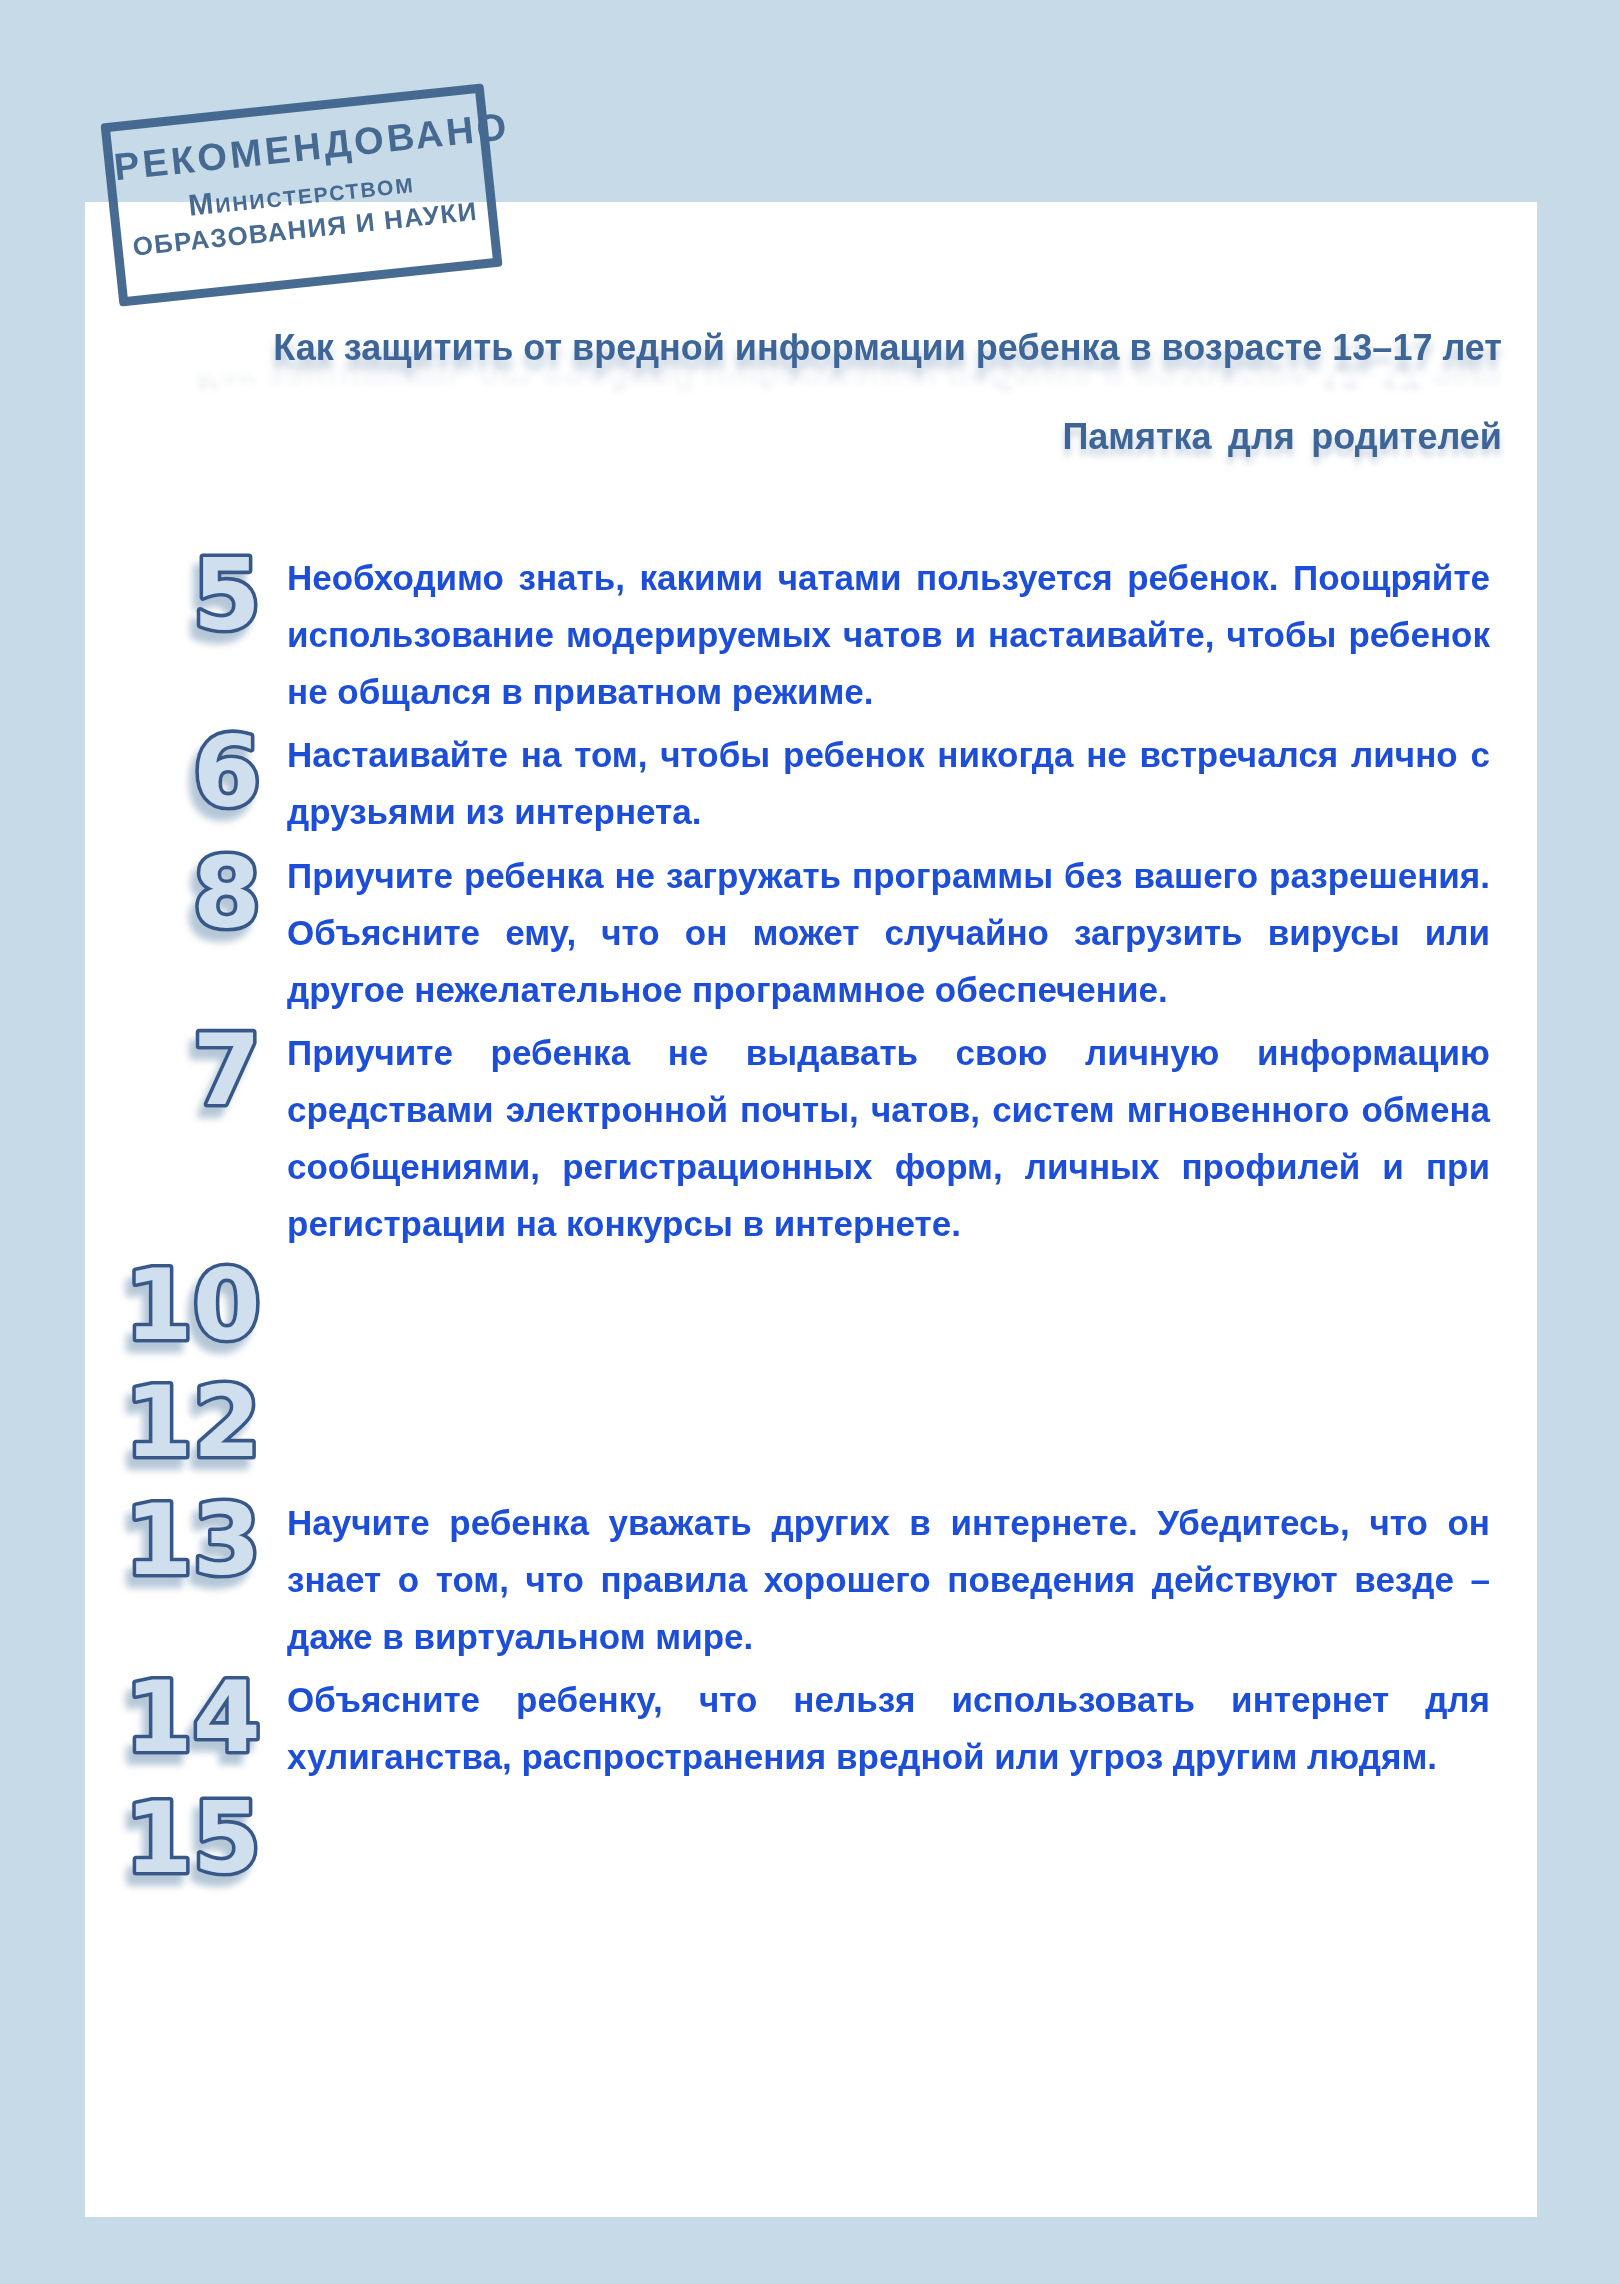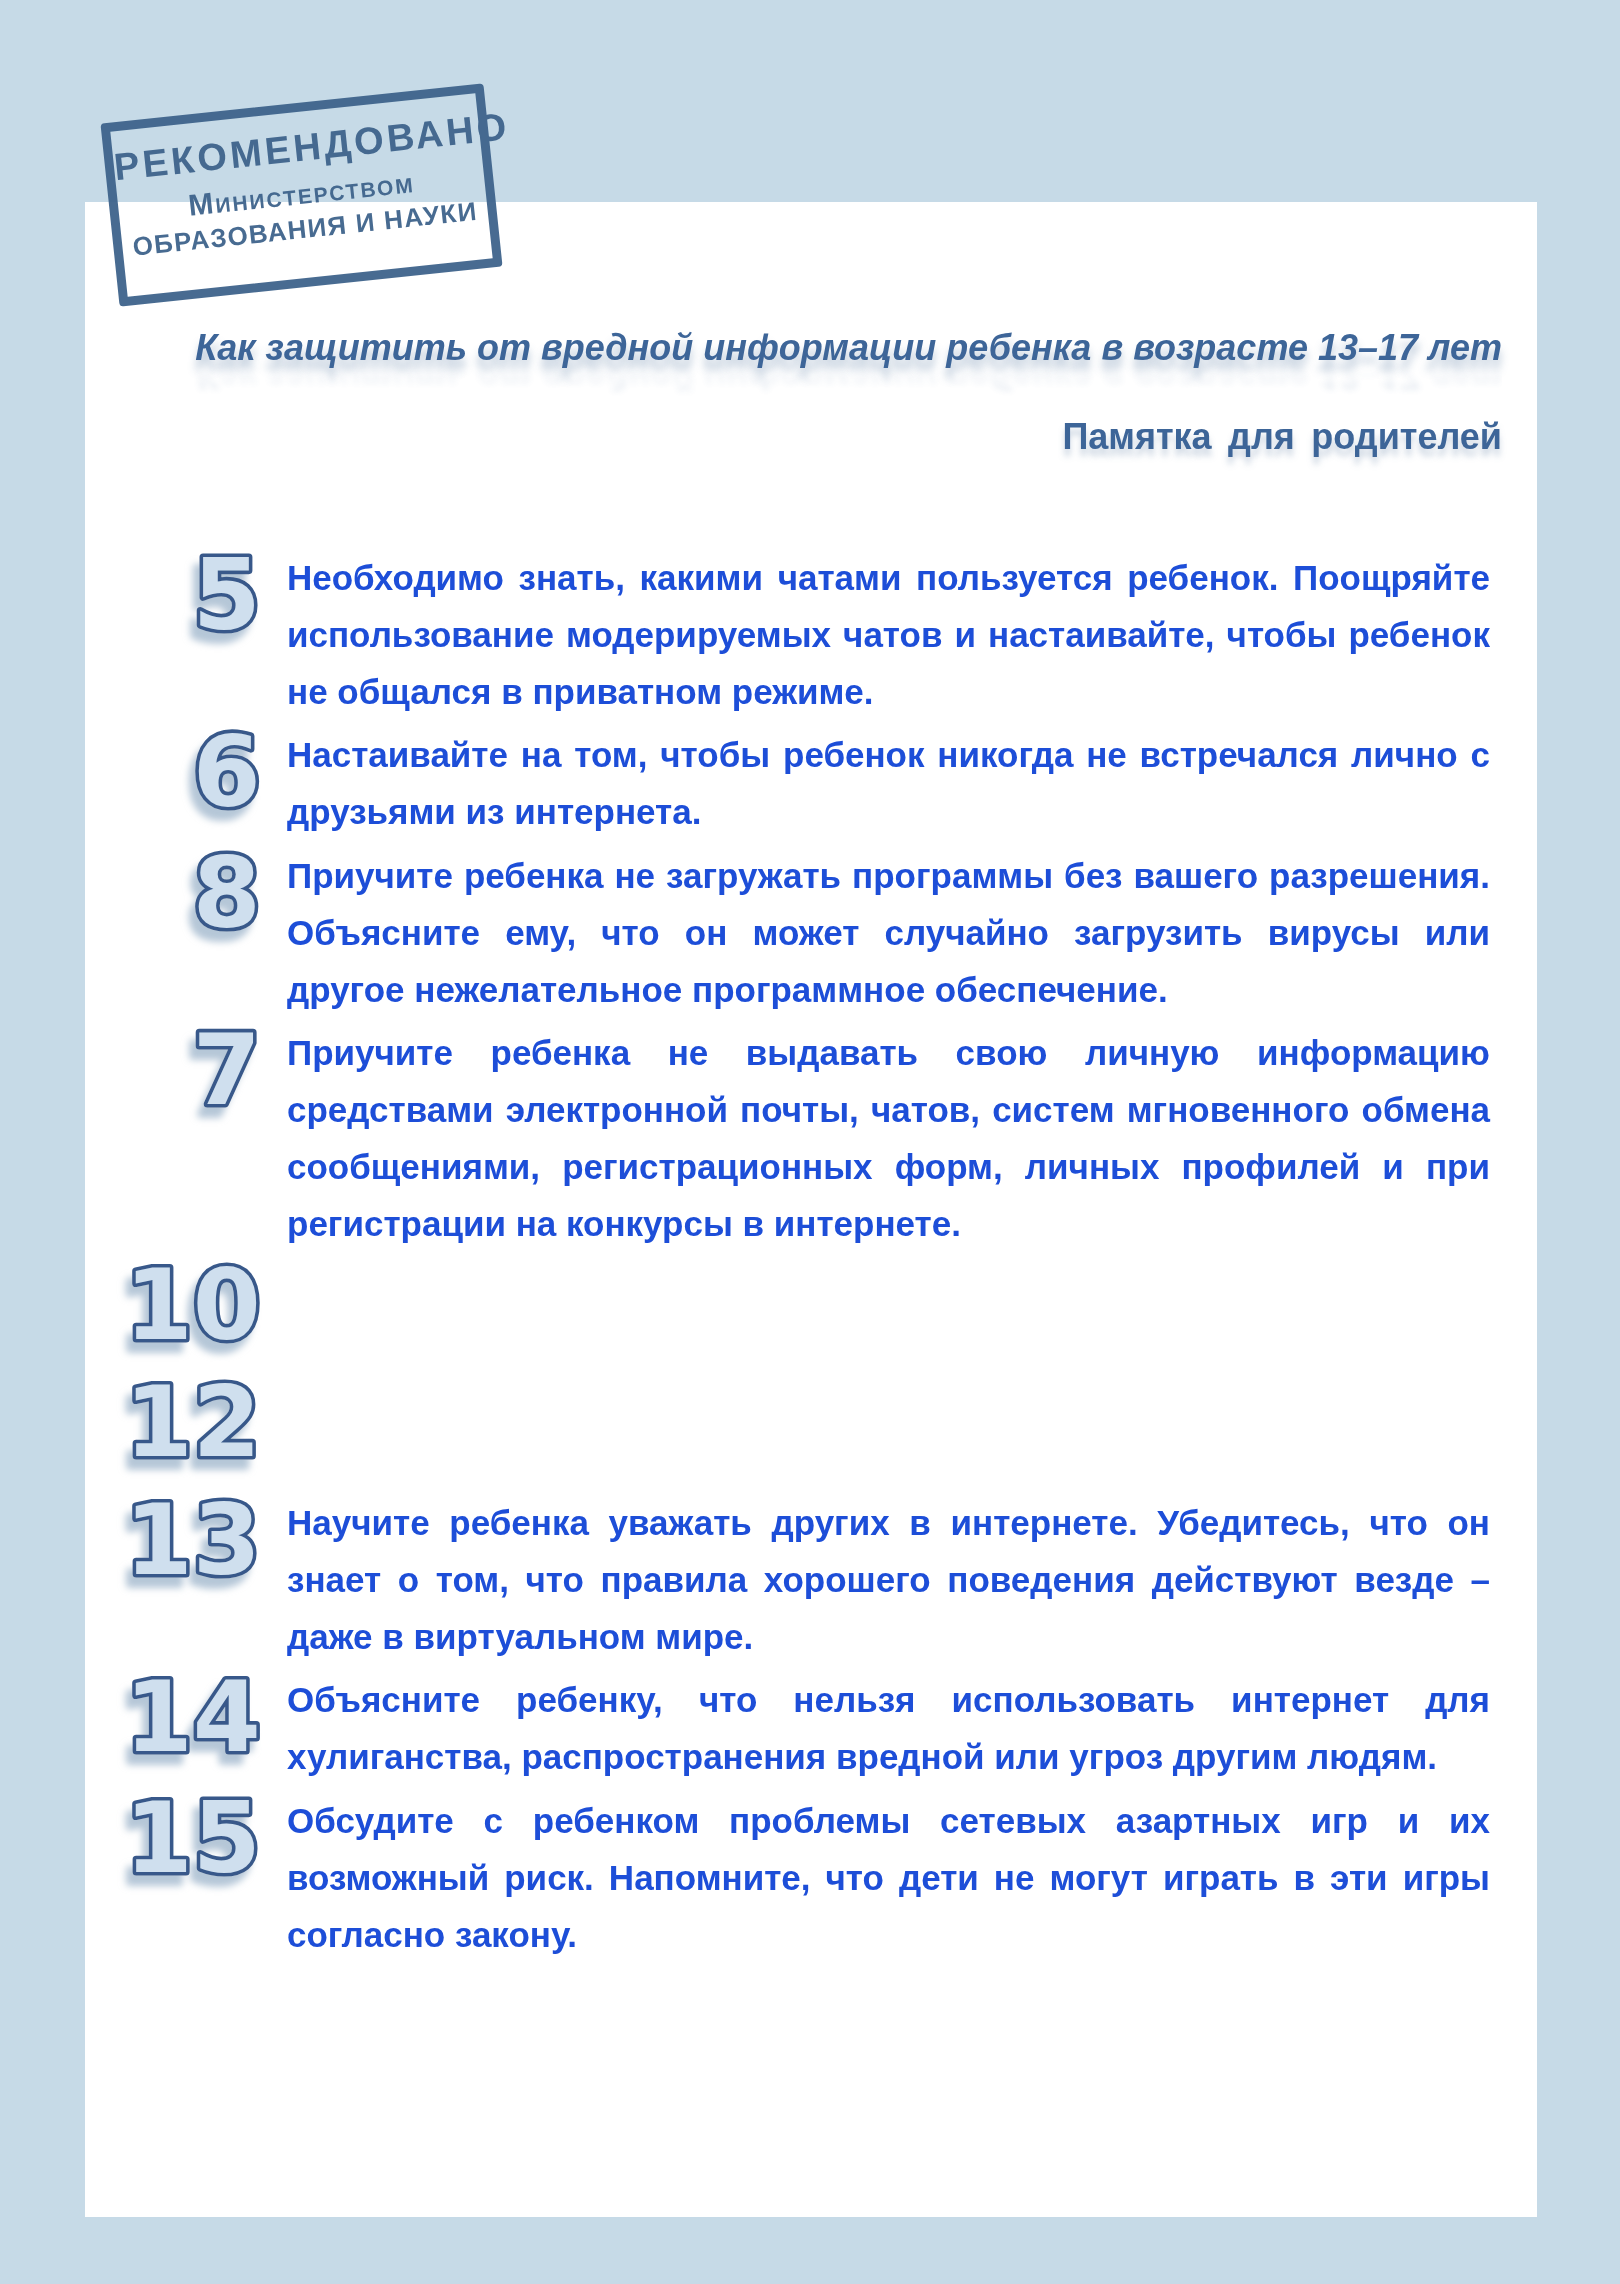--- a/index.html
+++ b/index.html
@@ -23,21 +23,21 @@
     color:#3f648c;text-align:center;box-sizing:border-box;
     padding-top:17px;opacity:.95;z-index:5;
   }
   .stamp-line1{font-size:38px;font-weight:bold;letter-spacing:3.3px;line-height:1;}
   .stamp-line2{font-size:30px;font-weight:bold;font-variant:small-caps;letter-spacing:2px;margin-top:11.7px;line-height:1;}
   .stamp-line3{font-size:26px;font-weight:bold;text-transform:uppercase;letter-spacing:1.3px;margin-top:7.8px;line-height:1;}
 
   
   .header{padding:124px 35px 0 39px;position:relative;}
   .doc-title{
-    margin:0;font-size:36px;font-weight:bold;font-style:italic;
+    margin:0;font-size:36px;font-weight:bold;
     color:#3d6598;text-align:right;white-space:nowrap;line-height:1.2;
     text-shadow:0 10.4px 9px rgba(105,135,170,.45);
   }
   .title-reflection{
     font-size:36px;font-weight:bold;font-style:italic;color:#3d6598;
     text-align:right;white-space:nowrap;line-height:1.2;
     transform:scaleY(-1);opacity:.22;filter:blur(3.3px);
     -webkit-mask-image:linear-gradient(to bottom, rgba(0,0,0,.8), transparent 75%);
             mask-image:linear-gradient(to bottom, rgba(0,0,0,.8), transparent 75%);
     margin-top:-10.4px;height:38px;overflow:hidden;pointer-events:none;
@@ -142,21 +142,20 @@
             </svg>
           </div>
           <div class="text">Объясните ребенку, что нельзя использовать интернет для хулиганства, распространения вредной или угроз другим людям.</div>
         </div>
         <div class="row">
           <div class="num">
             <svg width="163" height="111" viewBox="0 0 250 170">
               <text x="210" y="122" text-anchor="end" font-family="&quot;DejaVu Sans&quot;, sans-serif" font-size="150" font-weight="bold" fill="#cfdfee" stroke="#38598a" stroke-width="11" stroke-linejoin="round" paint-order="stroke fill" filter="url(#numshadow)">15</text>
             </svg>
           </div>
-          <div class="text">Обсудите с ребенком проблемы сетевых азартных игр и их возможный риск. Напомните, что дети не могут играть в эти игры согласно закону.</div>
         </div>
       </div>
 
   </div>
 
   <div class="stamp">
     <div class="stamp-line1">РЕКОМЕНДОВАНО</div>
     <div class="stamp-line2">Министерством</div>
     <div class="stamp-line3">образования и науки</div>
   </div>

